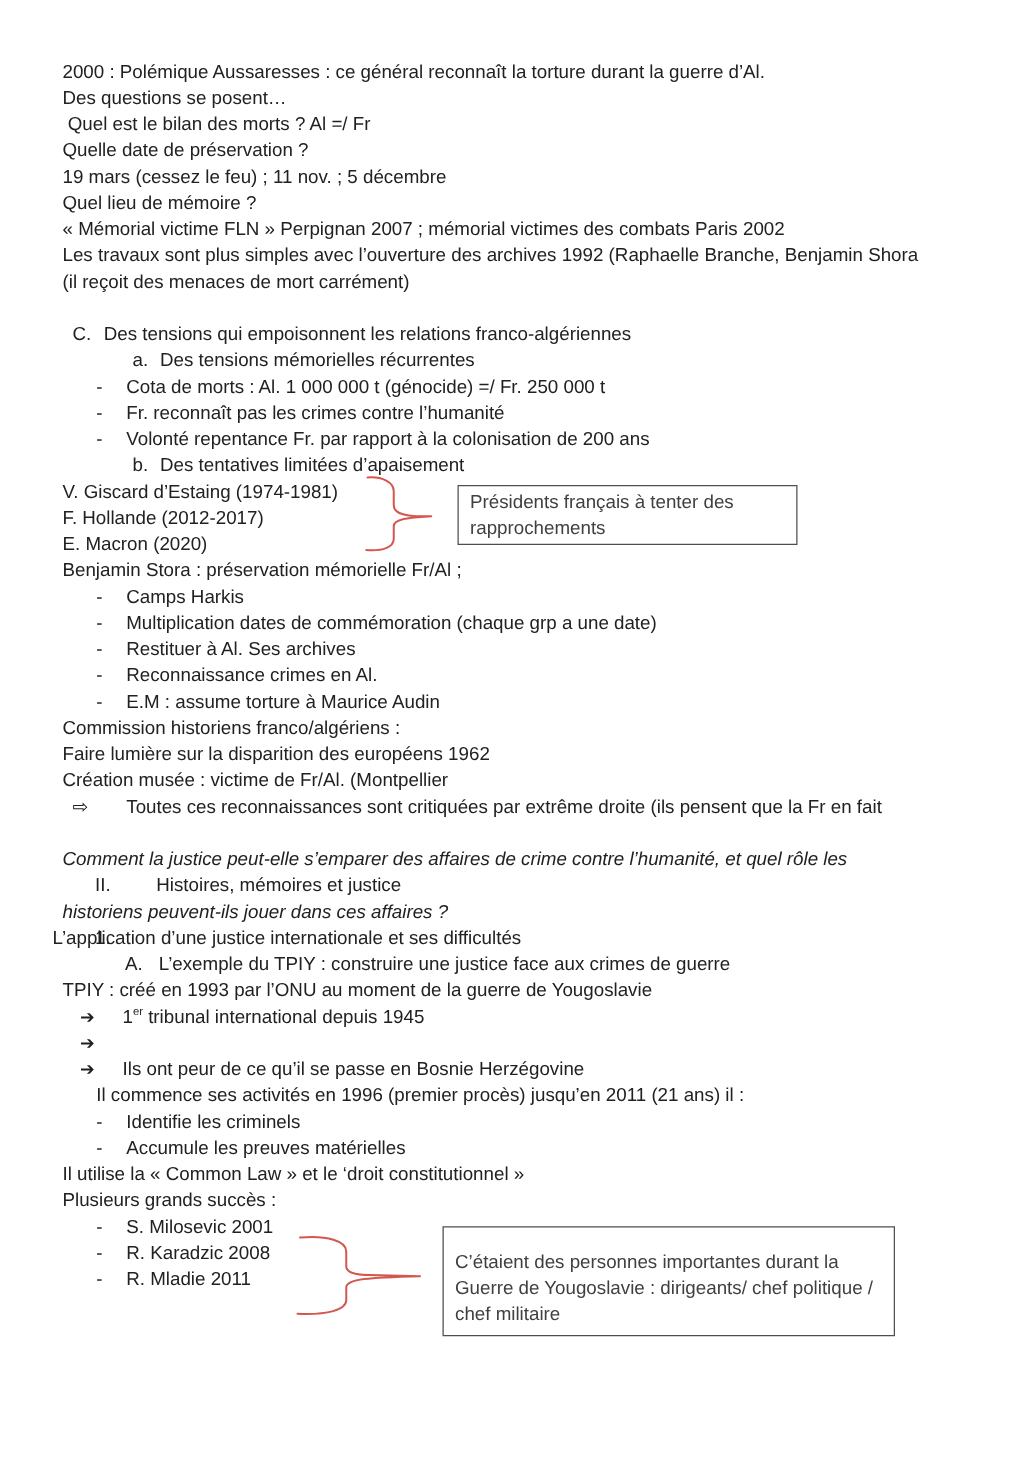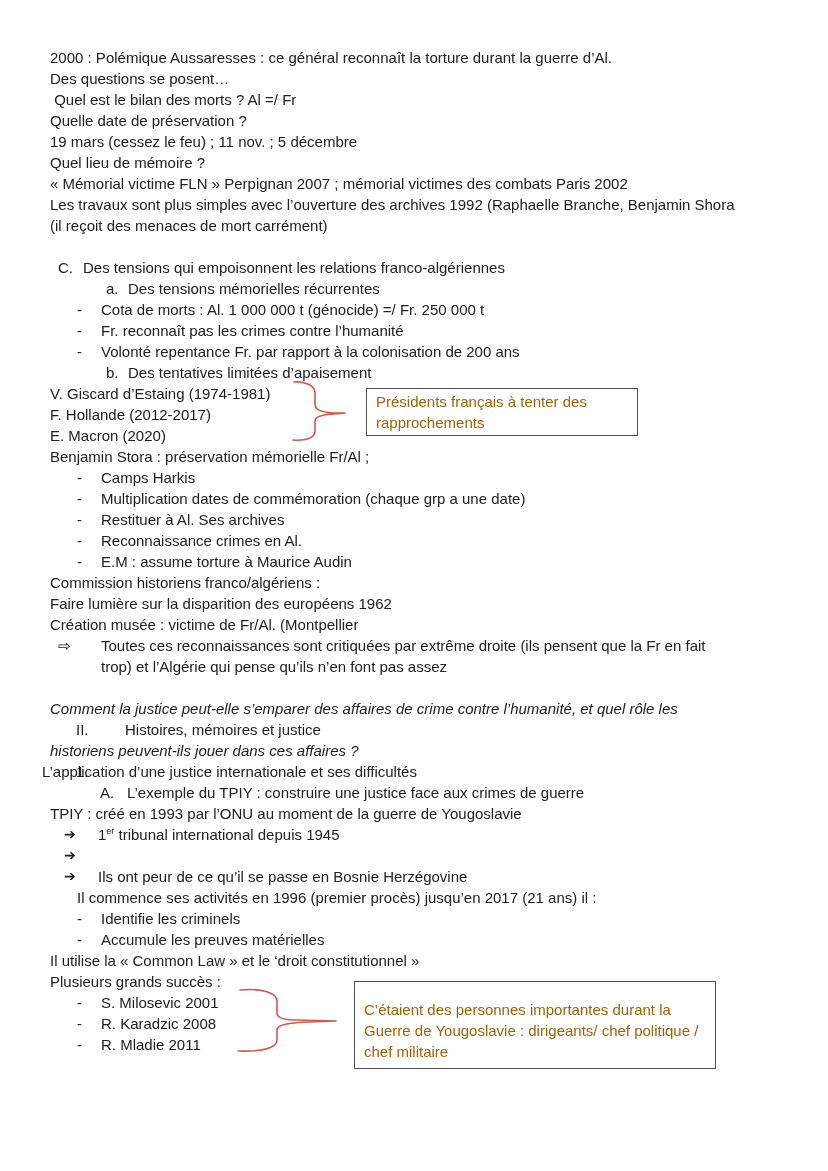--- a/index.html
+++ b/index.html
@@ -54,21 +54,21 @@
     vertical-align: super;
   }
 
   .ann-box {
     position: absolute;
     background: #ffffff;
     border: 1.5px solid #4f4f4f;
     padding: 2px 9px;
     line-height: 21px;
     font-size: 15px;
-    color: #a16207;
+    color: #404040;
   }
   #presidents-box { left: 366px; top: 388px; width: 252px; min-height: 42px; }
   #tpiy-box       { left: 354px; top: 981px; width: 342px; min-height: 63px; padding-top: 17px; padding-bottom: 6px; }
 
   .brace { position: absolute; }
   #brace1 { left: 288px; top: 379px; }
   #brace2 { left: 234px; top: 985px; }
 </style>
 </head>
 <body>
@@ -96,32 +96,31 @@
     <div class="line t-p"><span class="line-text">Benjamin Stora : préservation mémorielle Fr/Al ;</span></div>
     <div class="line t-dash"><span class="marker">-</span><span class="line-text">Camps Harkis</span></div>
     <div class="line t-dash"><span class="marker">-</span><span class="line-text">Multiplication dates de commémoration (chaque grp a une date)</span></div>
     <div class="line t-dash"><span class="marker">-</span><span class="line-text">Restituer à Al. Ses archives</span></div>
     <div class="line t-dash"><span class="marker">-</span><span class="line-text">Reconnaissance crimes en Al.</span></div>
     <div class="line t-dash"><span class="marker">-</span><span class="line-text">E.M : assume torture à Maurice Audin</span></div>
     <div class="line t-p"><span class="line-text">Commission historiens franco/algériens :</span></div>
     <div class="line t-p"><span class="line-text">Faire lumière sur la disparition des européens 1962</span></div>
     <div class="line t-p"><span class="line-text">Création musée : victime de Fr/Al. (Montpellier</span></div>
     <div class="line t-darr"><span class="marker">⇨</span><span class="line-text">Toutes ces reconnaissances sont critiquées par extrême droite (ils pensent que la Fr en fait</span></div>
-    <div class="line t-wrap"><span class="line-text">trop) et l’Algérie qui pense qu’ils n’en font pas assez</span></div>
     <div class="line t-blank"><span class="line-text"></span></div>
     <div class="line t-p italic"><span class="line-text">Comment la justice peut-elle s’emparer des affaires de crime contre l’humanité, et quel rôle les</span></div>
     <div class="line t-II"><span class="marker">II.</span><span class="line-text">Histoires, mémoires et justice</span></div>
     <div class="line t-p italic"><span class="line-text">historiens peuvent-ils jouer dans ces affaires ?</span></div>
     <div class="line t-n1"><span class="marker">1.</span><span class="line-text">L’application d’une justice internationale et ses difficultés</span></div>
     <div class="line t-A"><span class="marker">A.</span><span class="line-text">L’exemple du TPIY : construire une justice face aux crimes de guerre</span></div>
     <div class="line t-p"><span class="line-text">TPIY : créé en 1993 par l’ONU au moment de la guerre de Yougoslavie</span></div>
     <div class="line t-arr"><span class="marker">➔</span><span class="line-text"><span>1</span><sup>er</sup><span> tribunal international depuis 1945</span></span></div>
     <div class="line t-arr"><span class="marker">➔</span></div>
     <div class="line t-arr"><span class="marker">➔</span><span class="line-text">Ils ont peur de ce qu’il se passe en Bosnie Herzégovine</span></div>
-    <div class="line t-pi"><span class="line-text">Il commence ses activités en 1996 (premier procès) jusqu’en 2017 (21 ans) il :</span></div>
+    <div class="line t-pi"><span class="line-text">Il commence ses activités en 1996 (premier procès) jusqu’en 2011 (21 ans) il :</span></div>
     <div class="line t-dash"><span class="marker">-</span><span class="line-text">Identifie les criminels</span></div>
     <div class="line t-dash"><span class="marker">-</span><span class="line-text">Accumule les preuves matérielles</span></div>
     <div class="line t-p"><span class="line-text">Il utilise la « Common Law » et le ‘droit constitutionnel »</span></div>
     <div class="line t-p"><span class="line-text">Plusieurs grands succès :</span></div>
     <div class="line t-dash"><span class="marker">-</span><span class="line-text">S. Milosevic 2001</span></div>
     <div class="line t-dash"><span class="marker">-</span><span class="line-text">R. Karadzic 2008</span></div>
     <div class="line t-dash"><span class="marker">-</span><span class="line-text">R. Mladie 2011</span></div>
   </div>
 
 <div class="ann-box" id="presidents-box">

